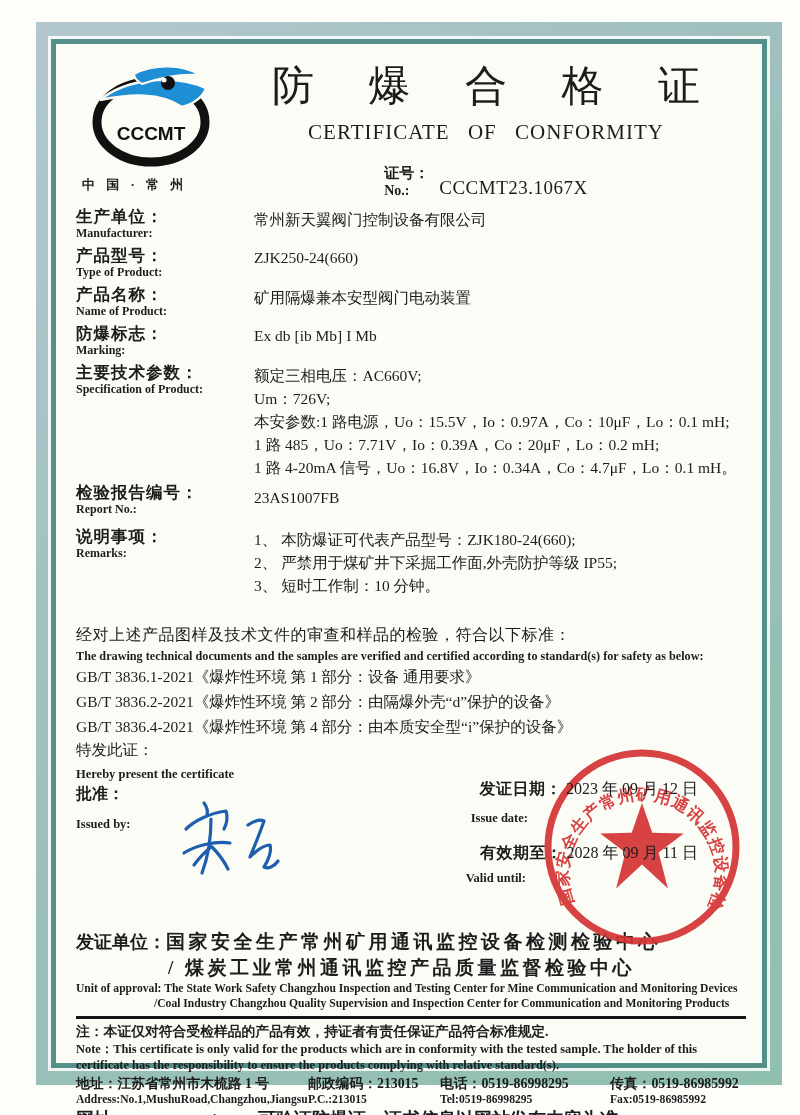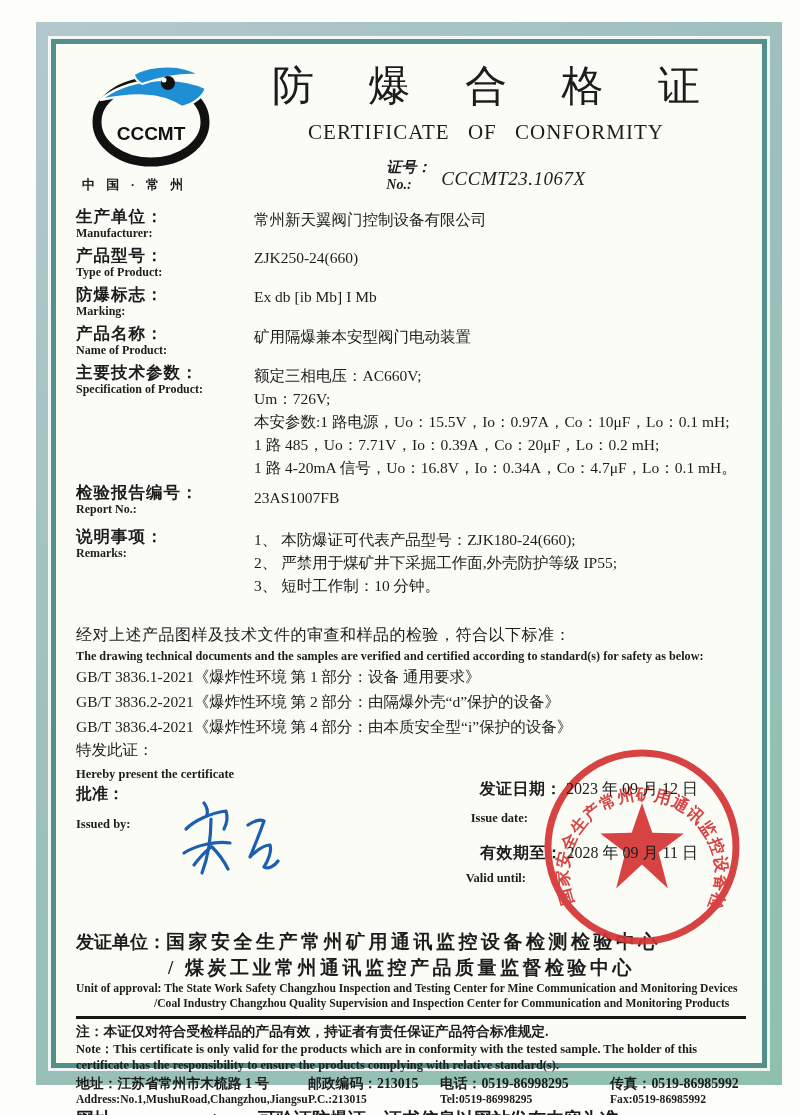--- a/index.html
+++ b/index.html
@@ -11,21 +11,21 @@
   .frame-inner { width:100%; height:100%; background:#fcfcf6;
     border:5px solid #54908a; box-shadow:0 0 0 3px rgba(255,255,255,.85); padding:12px 16px 8px 20px; position:relative; }
 
   
   .header { position:relative; height:146px; }
   .logo { position:absolute; left:6px; top:4px; width:140px; text-align:left; }
   .logo-region { font-size:13px; font-weight:bold; letter-spacing:4px; margin-top:2px; }
   .title-wrap { margin-left:150px; text-align:center; }
   .title-zh { font-size:42px; letter-spacing:22px; padding-left:22px; font-weight:500; margin-top:2px; }
   .title-en { font-size:21px; letter-spacing:1px; word-spacing:12px; margin-top:6px; }
-  .certno-row { display:flex; justify-content:center; align-items:center; margin-top:13px;font-style:italic; }
+  .certno-row { display:flex; justify-content:center; align-items:flex-end; margin-top:19px; }
   .certno-labels { text-align:left; margin-right:10px; }
   .certno-labels .zh { font-size:15px; font-weight:bold; }
   .certno-labels .en { font-size:14px; font-weight:bold; }
   .certno-value { font-size:19px; letter-spacing:.5px; padding-top:6px; }
 
   
   .fields { margin-top:2px; }
   .frow { display:flex; }
   .flabel { width:178px; flex:0 0 178px; }
   .flabel .zh { font-size:16.5px; font-weight:bold; letter-spacing:1px; }
@@ -121,31 +121,31 @@
       </div>
       <div class="frow std">
         <div class="flabel">
           <div class="zh">产品型号：</div>
           <div class="en">Type of Product:</div>
         </div>
         <div class="fvalue">ZJK250-24(660)</div>
       </div>
       <div class="frow std">
         <div class="flabel">
+          <div class="zh">产品名称：</div>
+          <div class="en">Name of Product:</div>
+        </div>
+        <div class="fvalue">矿用隔爆兼本安型阀门电动装置</div>
+      </div>
+      <div class="frow std">
+        <div class="flabel">
           <div class="zh">防爆标志：</div>
           <div class="en">Marking:</div>
         </div>
         <div class="fvalue">Ex db [ib Mb] I Mb</div>
-      </div>
-      <div class="frow std">
-        <div class="flabel">
-          <div class="zh">产品名称：</div>
-          <div class="en">Name of Product:</div>
-        </div>
-        <div class="fvalue">矿用隔爆兼本安型阀门电动装置</div>
       </div>
       <div class="frow spec">
         <div class="flabel">
           <div class="zh">主要技术参数：</div>
           <div class="en">Specification of Product:</div>
         </div>
         <div class="fvalue">
           <div class="vline">额定三相电压：AC660V;</div>
           <div class="vline">Um：726V;</div>
           <div class="vline">本安参数:1 路电源，Uo：15.5V，Io：0.97A，Co：10μF，Lo：0.1 mH;</div>

